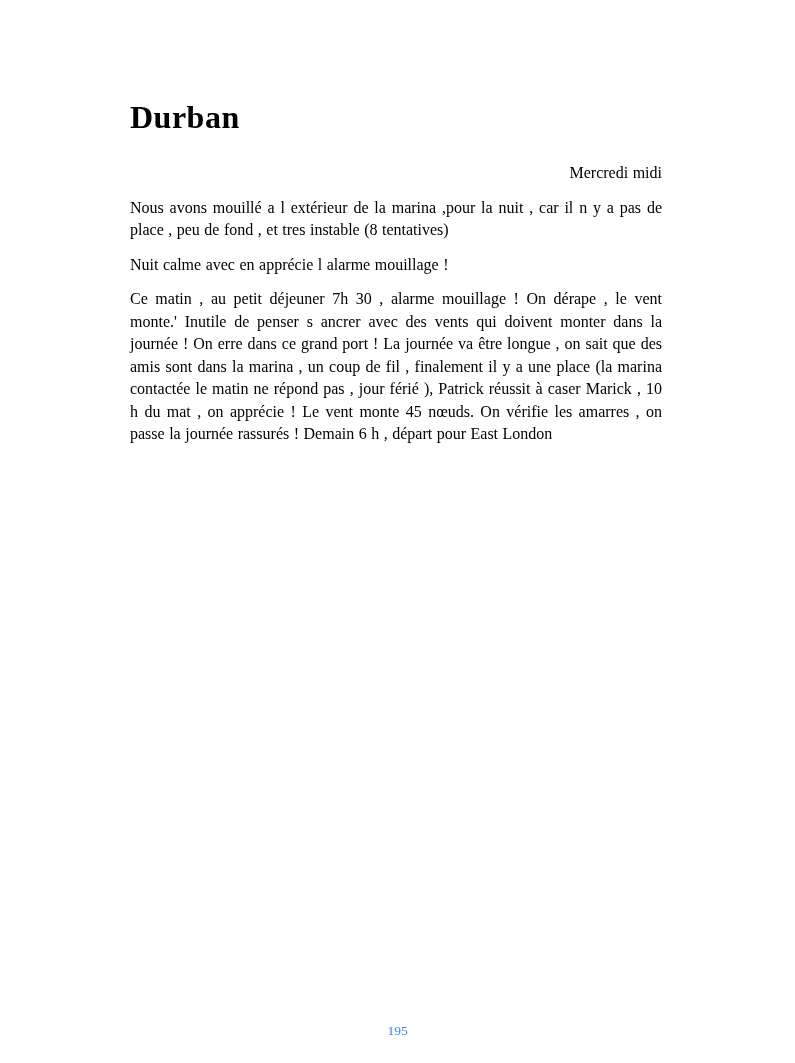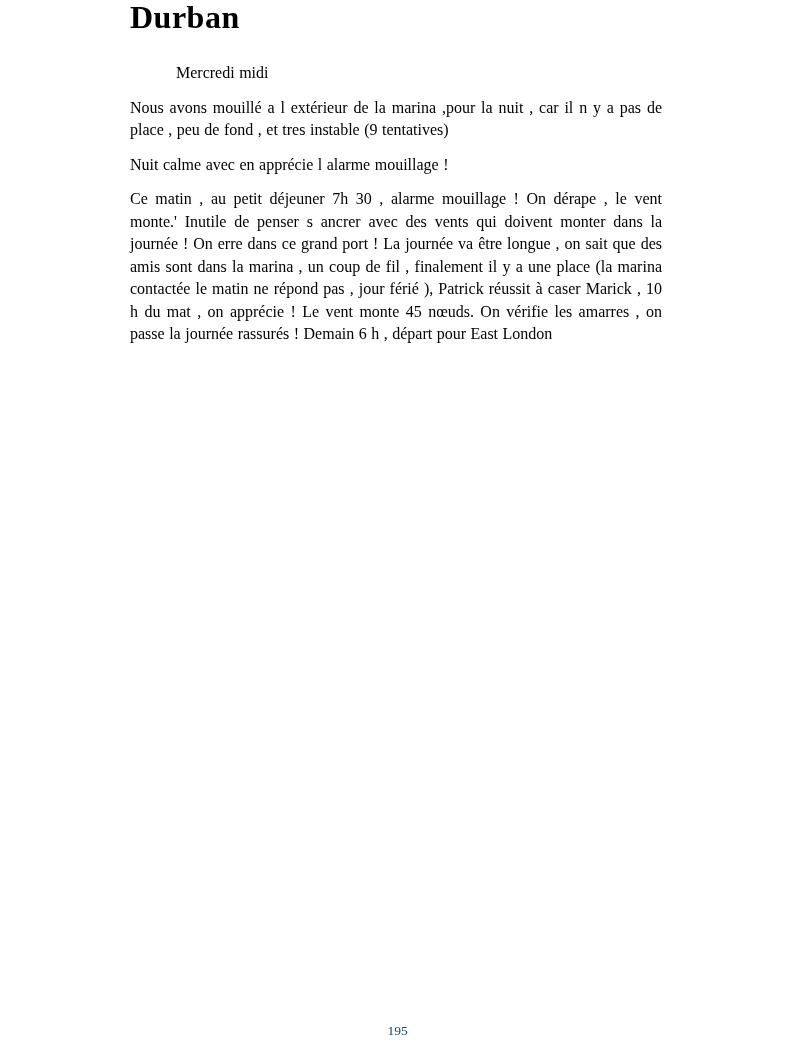--- a/index.html
+++ b/index.html
@@ -15,60 +15,60 @@
     font-family: "Liberation Serif", serif;
     color: #000000;
     overflow: hidden;
     margin: 0 auto;
   }
   .content {
     position: absolute;
     top: 0;
     left: 130px;
     width: 532px;
+    padding-top: 100px;
   }
   .title {
     font-size: 32px;
     font-weight: bold;
     line-height: 1.1;
     margin: 0 0 27px 0;
     letter-spacing: 0.5px;
   }
   .para {
     font-size: 16px;
     line-height: 22.5px;
     text-align: justify;
     margin: 0 0 12px 0;
     word-spacing: 0.5px;
   }
   .para.dateline {
-    text-align: left;
-    margin-left: 46px;
+    text-align: right;
   }
   .footer {
     position: absolute;
     bottom: 24px;
     left: 0;
     width: 100%;
     text-align: center;
     font-size: 13.5px;
-    color: #0c4a6e;
+    color: #3b82f6;
   }
 </style>
 </head>
 <body>
 
 <div class="page">
   <div class="content">
     <h1 class="title">Durban</h1>
 
     <p class="para dateline">Mercredi midi</p>
 
 
-    <p class="para">Nous avons mouillé a l extérieur de la marina ,pour la nuit , car il n y a pas de place , peu de fond , et tres instable (9 tentatives)</p>
+    <p class="para">Nous avons mouillé a l extérieur de la marina ,pour la nuit , car il n y a pas de place , peu de fond , et tres instable (8 tentatives)</p>
 
     <p class="para">Nuit calme avec en apprécie l alarme mouillage !</p>
 
     <p class="para">Ce matin , au petit déjeuner 7h 30 , alarme mouillage ! On dérape , le vent monte.' Inutile de penser s ancrer avec des vents qui doivent monter dans la journée ! On erre dans ce grand port ! La journée va être longue , on sait que des amis sont dans la marina , un coup de fil , finalement il y a une place (la marina contactée le matin ne répond pas , jour férié ), Patrick réussit à caser Marick , 10 h du mat , on apprécie ! Le vent monte 45 nœuds. On vérifie les amarres , on passe la journée rassurés ! Demain 6 h , départ pour East London</p>
   </div>
 
   <div class="footer">195</div>
 </div>
 
 </body></html>

